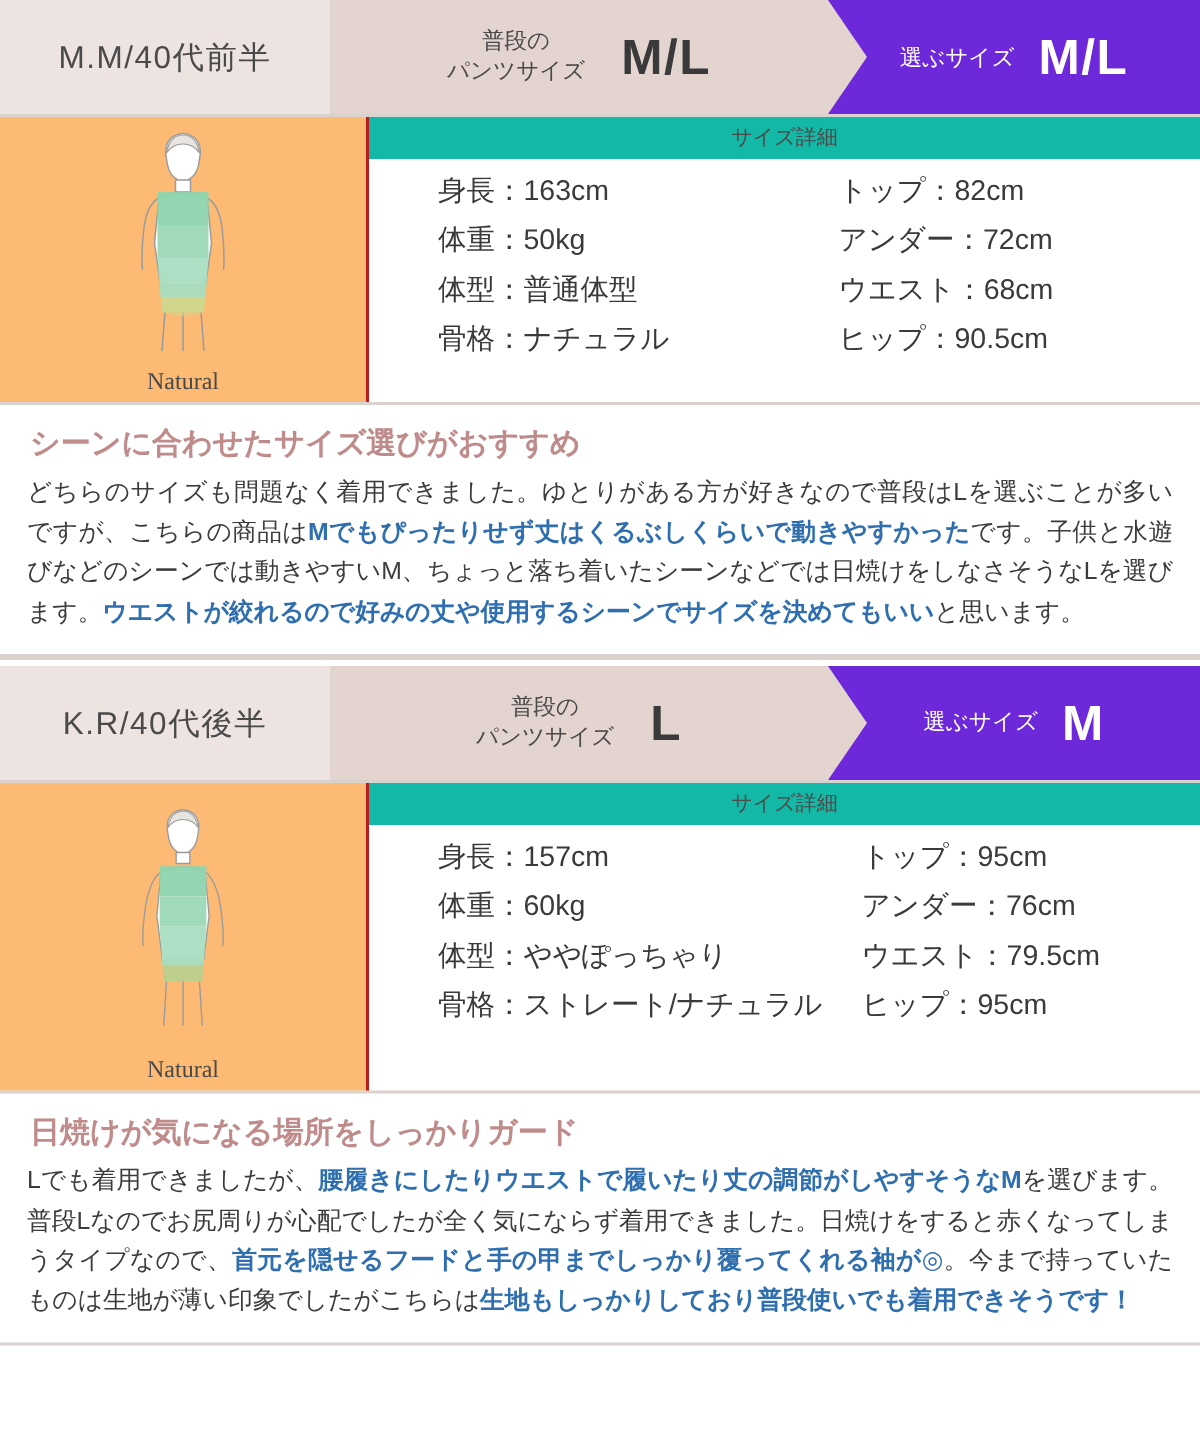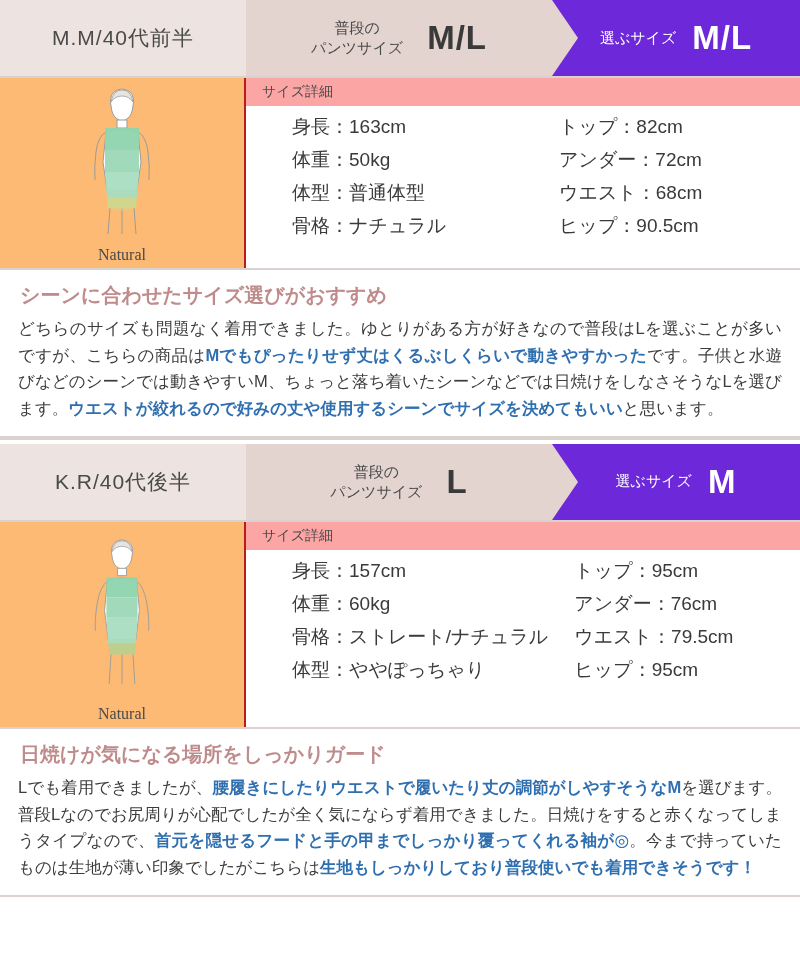--- a/index.html
+++ b/index.html
@@ -20,21 +20,21 @@
 
   
   .hdr {
     position: relative;
     height: 76px;
     display: flex;
     align-items: stretch;
     background: #ede4e1;
   }
   .hdr-name {
-    width: 246px;
+    width: 220px;
     display: flex;
     align-items: center;
     justify-content: center;
     font-size: 21px;
     letter-spacing: 1px;
     color: #4a4a4a;
   }
   .hdr-usual {
     flex: 1;
     display: flex;
@@ -99,24 +99,25 @@
     align-items: center;
   }
   .fig-caption {
     font-family: "Liberation Serif", "DejaVu Serif", serif;
     font-size: 16px;
     color: #4a4a4a;
     margin-top: 2px;
   }
   .spec-cell { flex: 1; }
   .spec-title {
-    background: #fca5a5;
+    background: #14b8a6;
+    text-align: center;
     font-size: 14px;
     color: #4a4a4a;
-    padding: 5px 16px;
+    padding: 5px 0;
   }
   .spec-grid {
     display: flex;
     padding: 8px 0 10px;
   }
   .spec-col {
     flex: 1;
     display: flex;
     flex-direction: column;
     gap: 7px;
@@ -291,24 +292,24 @@
         <div class="spec-title">サイズ詳細</div>
         <div class="spec-grid">
           <div class="spec-col">
             <div class="spec-row">
               <span class="k">身長：</span><span class="v">157cm</span>
             </div>
             <div class="spec-row">
               <span class="k">体重：</span><span class="v">60kg</span>
             </div>
             <div class="spec-row">
+              <span class="k">体型：</span><span class="v">ややぽっちゃり</span>
+            </div>
+            <div class="spec-row">
               <span class="k">骨格：</span><span class="v">ストレート/ナチュラル</span>
-            </div>
-            <div class="spec-row">
-              <span class="k">体型：</span><span class="v">ややぽっちゃり</span>
             </div>
           </div>
           <div class="spec-col right">
             <div class="spec-row">
               <span class="k">トップ：</span><span class="v">95cm</span>
             </div>
             <div class="spec-row">
               <span class="k">アンダー：</span><span class="v">76cm</span>
             </div>
             <div class="spec-row">

